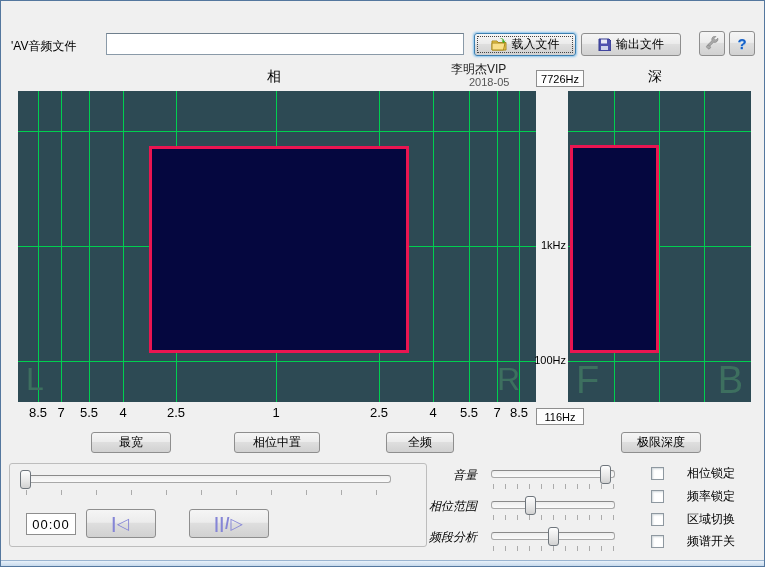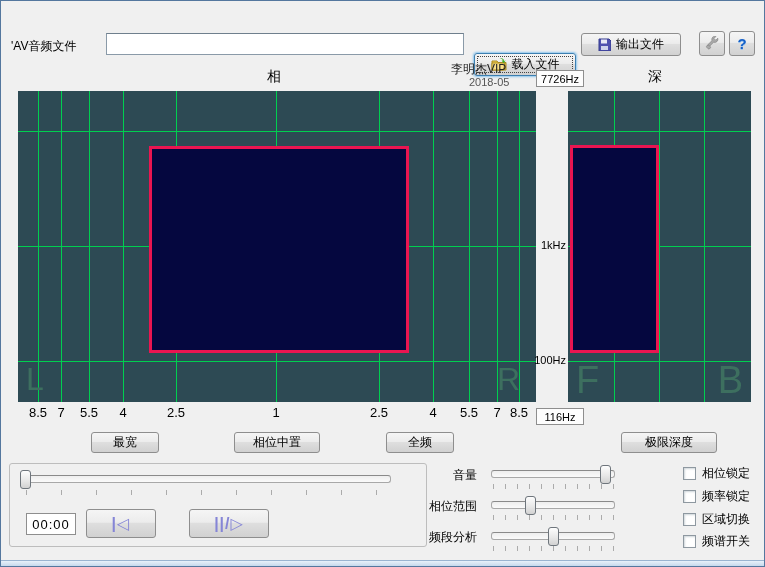--- a/index.html
+++ b/index.html
@@ -47,21 +47,21 @@
     position:absolute; left:105px; top:32px; width:358px; height:22px;
     border:1px solid #8a9aa8; border-top-color:#6f7f8d; background:#fff;
     font-size:12px; padding:0 4px;
   }
   .btn {
     position:absolute; height:23px; border:1px solid #8e8e8e; border-radius:3px;
     background:linear-gradient(#f5f5f5,#ececec 45%,#dedede 50%,#d1d1d1);
     font-size:12px; color:#000; display:flex; align-items:center; justify-content:center;
     gap:5px; cursor:default;
   }
-  .btn-load { left:473px; top:32px; width:102px; border-color:#3c7fb1; outline:1px dotted #444; outline-offset:-4px; box-shadow:0 0 2px 1px #8fc6ee;margin-top:20px; }
+  .btn-load { left:473px; top:32px; width:102px; border-color:#3c7fb1; outline:1px dotted #444; outline-offset:-4px; box-shadow:0 0 2px 1px #8fc6ee; }
   .btn-output { left:580px; top:32px; width:100px; }
   .btn-tool { left:698px; top:30px; width:26px; height:25px; }
   .btn-help { left:728px; top:30px; width:26px; height:25px; font-size:15px; font-weight:bold; color:#1560c8; text-shadow:0 1px 0 #9cc5ee; }
   
   .hdr { position:absolute; font-size:14px; color:#000; }
   .watermark1 { position:absolute; left:450px; top:60px; font-size:12px; color:#222; }
   .watermark2 { position:absolute; left:468px; top:75px; font-size:11px; color:#555; }
   .freq-box {
     position:absolute; width:48px; height:17px; background:#fdfdfd;
     border:1px solid #8e8e8e; font-size:11px; color:#000;
@@ -97,22 +97,22 @@
   .ticks { position:absolute; height:5px;
     background:repeating-linear-gradient(to right,#ababab 0 1px,transparent 1px 35px); }
   .ticks-sm { background:repeating-linear-gradient(to right,#ababab 0 1px,transparent 1px 12px); }
   .time-box {
     position:absolute; left:25px; top:512px; width:50px; height:22px; background:#fff;
     border:1px solid #8e8e8e; font-size:13px; letter-spacing:1px; color:#000;
     display:flex; align-items:center; justify-content:center;
   }
   .tbtn { top:508px; height:29px; color:#8585d6; font-size:16px; font-weight:bold; letter-spacing:1px; }
   
-  .slab { position:absolute; width:54px; text-align:right; font-size:12px; color:#000; }
-  .cbrow { position:absolute; left:682px; display:flex; align-items:center; gap:6px; }
+  .slab { position:absolute; width:54px; text-align:right; font-size:12px; color:#000;font-style:italic; }
+  .cbrow { position:absolute; left:650px; display:flex; align-items:center; gap:23px; }
   .cbbox { width:13px; height:13px; background:#fff; border:1px solid #8e98a0; box-shadow:inset 1px 1px 2px #cfd6da; }
   .cblab { font-size:12px; color:#000; }
   
   .frame-bottom { position:absolute; left:0; bottom:0; width:100%; height:6px;
     border-top:1px solid #9ab4d0; background:linear-gradient(#e8f1fa,#c6d9ec); }
 </style>
 </head>
 <body>
 
 <div class="window">
@@ -192,24 +192,24 @@
   <span class="x-lab" style="left:71px">5.5</span>
   <span class="x-lab" style="left:105px">4</span>
   <span class="x-lab" style="left:158px">2.5</span>
   <span class="x-lab" style="left:258px">1</span>
   <span class="x-lab" style="left:361px">2.5</span>
   <span class="x-lab" style="left:415px">4</span>
   <span class="x-lab" style="left:451px">5.5</span>
   <span class="x-lab" style="left:479px">7</span>
   <span class="x-lab" style="left:501px">8.5</span>
 
-  <div class="btn btn-flat" style="left:90px;width:68px;">最宽</div>
+  <div class="btn btn-flat" style="left:90px;width:80px;">最宽</div>
   <div class="btn btn-flat" style="left:233px;width:86px;">相位中置</div>
   <div class="btn btn-flat" style="left:385px;width:68px;">全频</div>
-  <div class="btn btn-flat" style="left:620px;width:96px;">极限深度</div>
+  <div class="btn btn-flat" style="left:620px;width:80px;">极限深度</div>
 
   <div class="groupbox"></div>
   <div class="slider-track" style="left:23px;top:474px;width:367px;">
     <div class="slider-thumb" style="left: calc(0% - 5px);"></div>
   </div>
   <div class="ticks" style="left:25px;top:489px;width:367px;"></div>
   <div class="time-box">00:00</div>
   <div class="btn tbtn" style="left:85px;width:70px;">|◁</div>
   <div class="btn tbtn" style="left:188px;width:80px;">||/▷</div>
 

